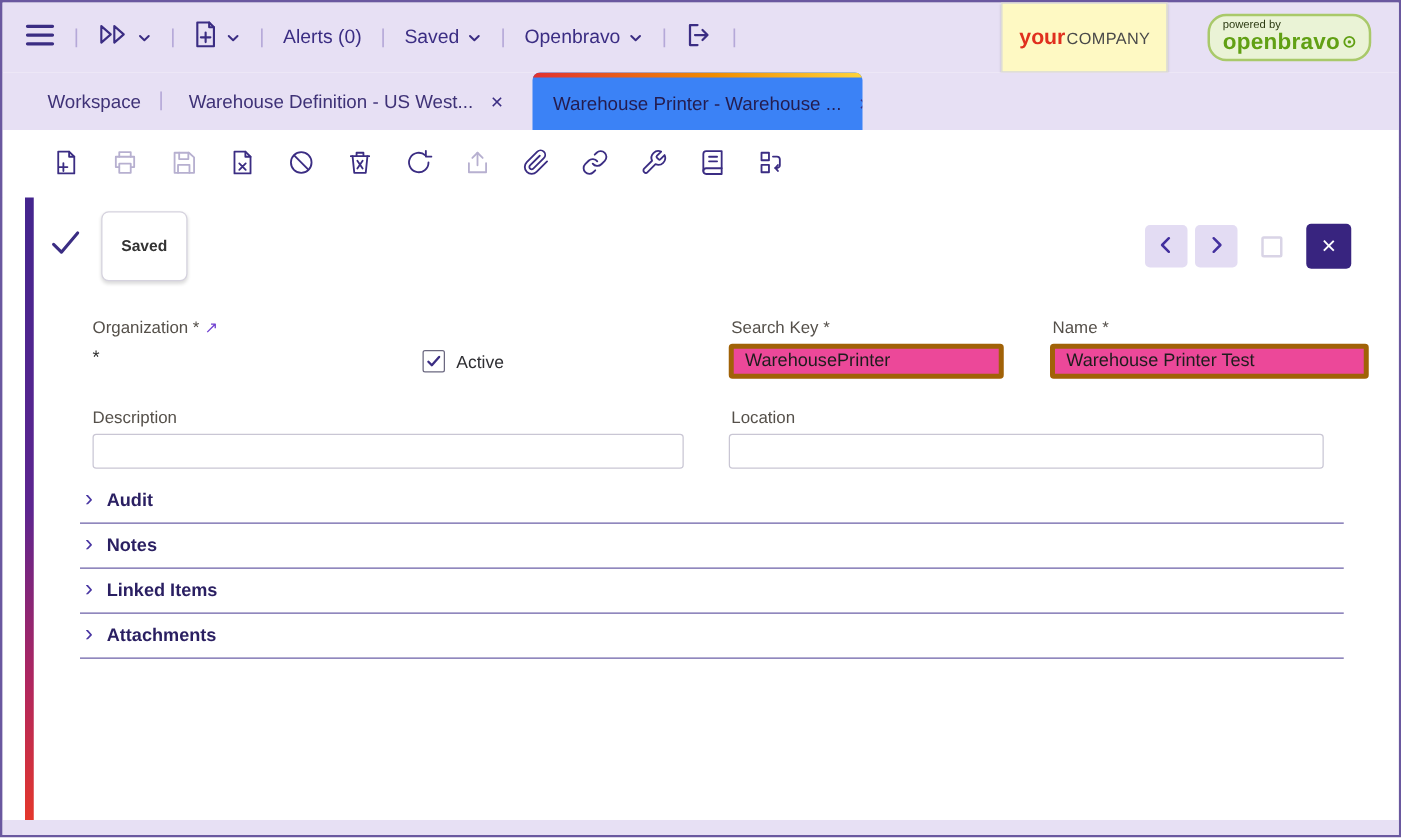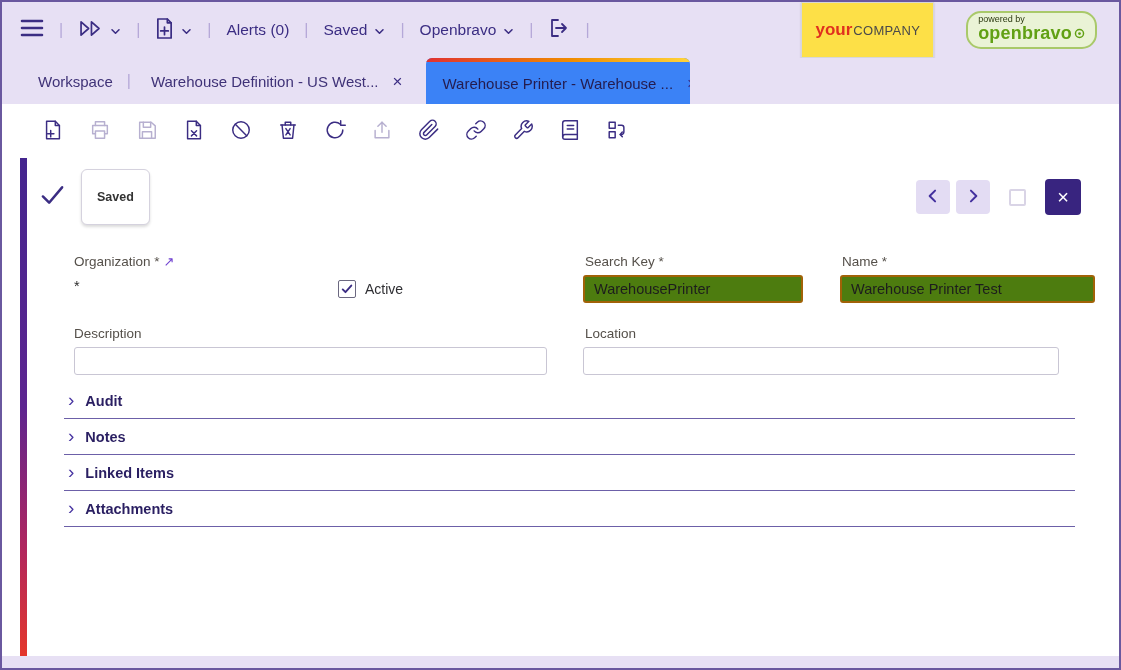--- a/index.html
+++ b/index.html
@@ -21,21 +21,21 @@
     display:flex; align-items:center;
     padding:0 14px 0 18px; gap:12px;
     color:#3b2d83;
   }
   .tb-item { display:flex; align-items:center; gap:7px; background:none; border:none;
     color:#3b2d83; font-family:inherit; font-size:15.5px; cursor:pointer;text-align:center; }
   .tb-item svg { fill:none; stroke:currentColor; stroke-width:1.8; stroke-linecap:round; stroke-linejoin:round; }
   .sep { color:#b5a8d8; font-size:16px; margin:0 3px; }
   .topbar-right { margin-left:auto; display:flex; align-items:center; gap:32px; padding-right:8px; }
   .logo-yourcompany {
-    background:#fde047; border:1px solid #d7d7d7; box-shadow:0 1px 2px rgba(0,0,0,.18);
+    background:#fef9c3; border:1px solid #d7d7d7; box-shadow:0 1px 2px rgba(0,0,0,.18);
     padding:17px 13px; display:flex; align-items:baseline; gap:1px;
   }
   .logo-your { color:#e0301e; font-weight:700; font-size:17px; }
   .logo-company { color:#4a4a4a; font-size:13px; letter-spacing:.3px; }
   .logo-openbravo {
     background:#eaf3d6; border:2px solid #a9c96a; border-radius:15px;
     padding:2px 10px 4px; line-height:1.05;
   }
   .powered-by { font-size:9px; color:#2c3a12; display:block; }
   .ob-brand { color:#61a014; font-weight:700; font-size:18px; letter-spacing:.2px; display:flex; align-items:center; gap:2px; }
@@ -92,21 +92,21 @@
   .org-value { position:absolute; left:72px; top:120px; font-size:14.5px; color:#2b2b2b; }
   .active-group { position:absolute; left:336px; top:122px; display:flex; align-items:center; gap:9px; }
   .checkbox { width:18px; height:18px; background:#fff; border:1.6px solid #6b6880; border-radius:2px;
     display:flex; align-items:center; justify-content:center; cursor:pointer; }
   .checkbox svg { fill:none; stroke:#3b2d83; stroke-width:2.2; stroke-linecap:round; stroke-linejoin:round; }
   .active-label { font-size:14px; color:#2f2f33; }
   .f-input {
     position:absolute; height:28px; border-radius:3px; padding:0 9px;
     font-size:14.5px; color:#1d1d1d; font-family:inherit; outline:none;
   }
-  .f-input.required { background:#4d7c0f; border:2px solid #a16207; }
+  .f-input.required { background:#ec4899; border:4px solid #a16207; }
   .f-input.normal { background:#fff; border:1px solid #c9c6d4; }
   
   .sections { position:absolute; left:62px; right:44px; top:225px; }
   .section-row {
     height:36px; border-bottom:1px solid #6c60a8;
     display:flex; align-items:center; gap:11px; padding-left:4px; cursor:pointer;
   }
   .section-chevron { color:#4936a2; font-size:19px; line-height:1; font-weight:400; transform:translateY(-1px); }
   .section-label { color:#2a1f62; font-weight:600; font-size:14.5px; }
   

